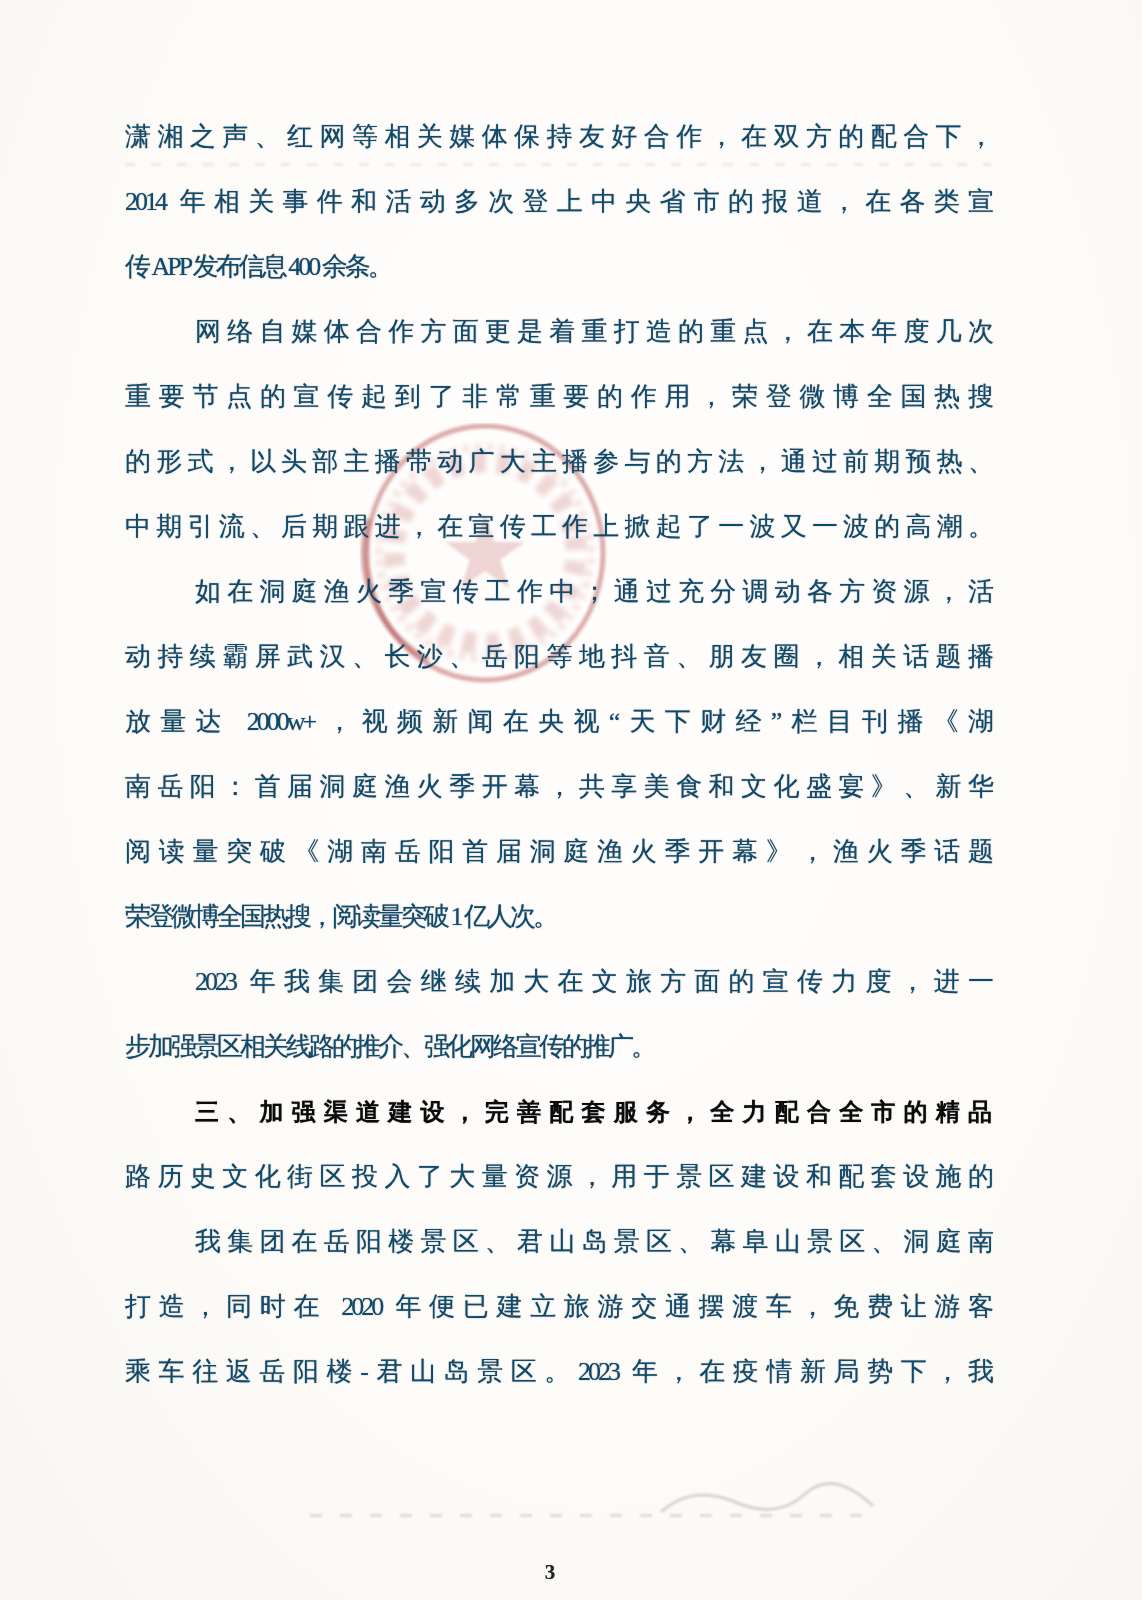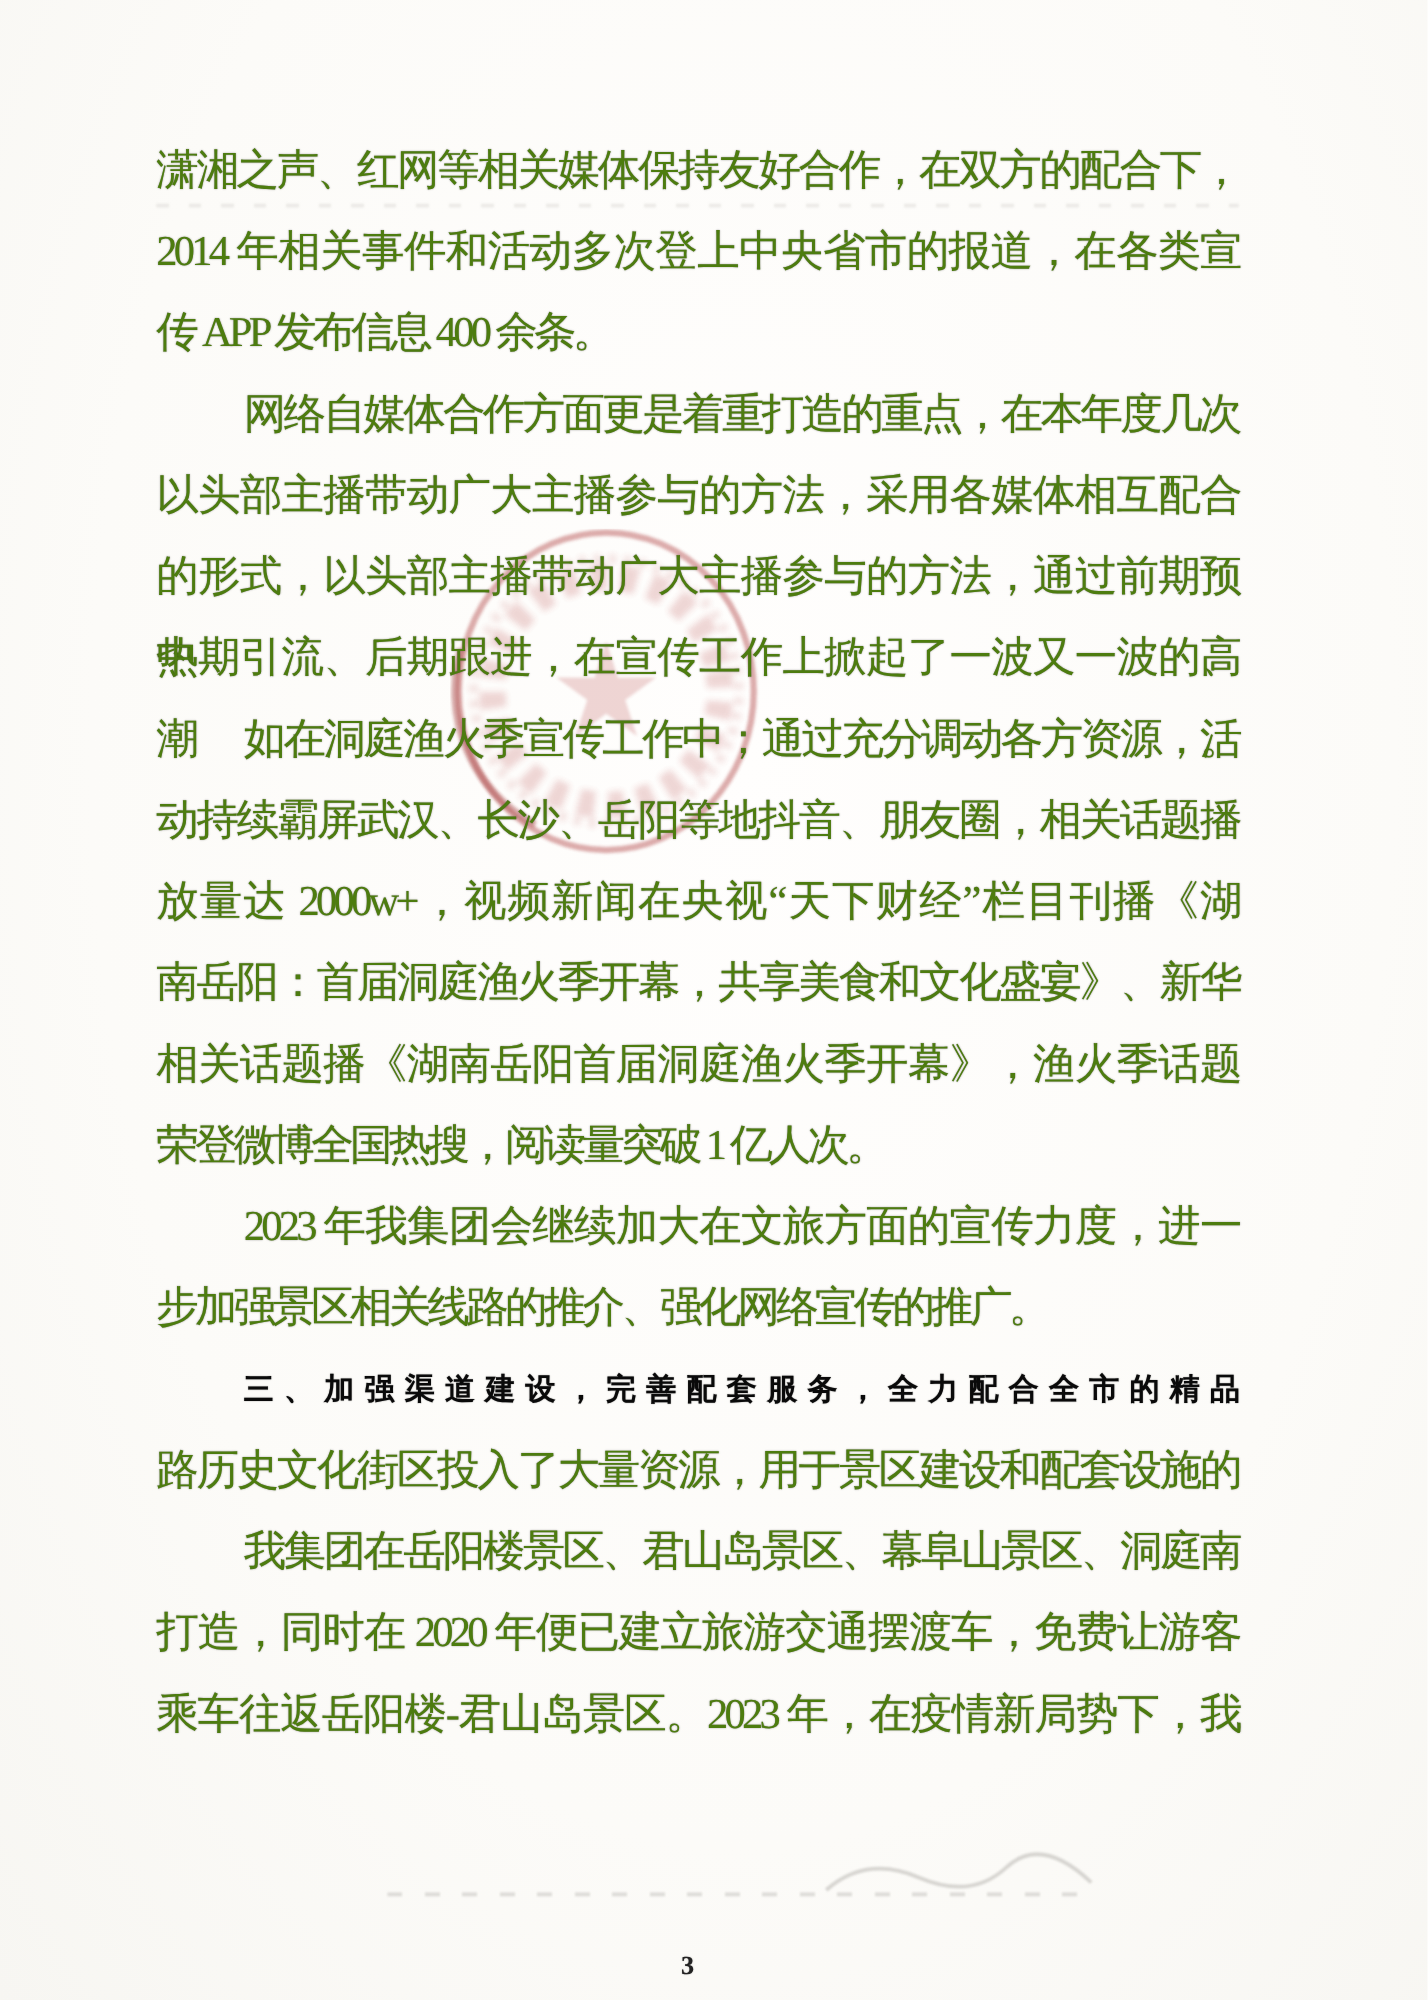--- a/index.html
+++ b/index.html
@@ -8,22 +8,22 @@
     background:
       radial-gradient(ellipse at 52% 38%, #fffefd 0%, #fcfbf8 62%, #f7f6f2 100%);
     font-family:"Liberation Serif","DejaVu Serif",serif;
   }
   .page{position:absolute;inset:0;}
   
   .doc-body{
     position:absolute;left:125px;top:104px;width:866px;z-index:2;
   }
   .ln{
-    height:65px;line-height:65px;font-size:34px;letter-spacing:-3px;
-    color:#4d7c0f;
+    height:65px;line-height:65px;font-size:26px;letter-spacing:-3px;
+    color:#0c4a6e;
     text-shadow:0 0 1px rgba(40,40,40,.55), 0 0 2px rgba(60,60,60,.12);
   }
   .j{text-align:justify;text-align-last:justify;}
   .ind{padding-left:70px;}
   .bold{
     font-family:"Liberation Sans","DejaVu Sans",sans-serif;
     font-weight:700;font-size:24px;letter-spacing:-1px;color:#0a0a0a;
     text-shadow:0 0 1px rgba(20,20,20,.6);
   }
   
@@ -78,28 +78,28 @@
     <g filter="url(#b1)" opacity="0.5">
       <polygon points="125,90 134.4,119.1 164.9,119 140.2,136.9 149.7,166 125,148 100.3,166 109.8,136.9 85.1,119 115.6,119.1" fill="rgba(186,78,78,0.55)"></polygon>
     </g>
   </svg>
 
   <div class="doc-body">
     <div class="ln j">潇湘之声、红网等相关媒体保持友好合作，在双方的配合下，</div>
     <div class="ln j">2014 年相关事件和活动多次登上中央省市的报道，在各类宣</div>
     <div class="ln">传 APP 发布信息 400 余条。</div>
     <div class="ln j ind">网络自媒体合作方面更是着重打造的重点，在本年度几次</div>
-    <div class="ln j">以头部主播带动广大主播参与的方法，采用各媒体相互配合</div>
+    <div class="ln j">重要节点的宣传起到了非常重要的作用，荣登微博全国热搜</div>
     <div class="ln j">的形式，以头部主播带动广大主播参与的方法，通过前期预热、</div>
     <div class="ln j">中期引流、后期跟进，在宣传工作上掀起了一波又一波的高潮。</div>
     <div class="ln j ind">如在洞庭渔火季宣传工作中；通过充分调动各方资源，活</div>
     <div class="ln j">动持续霸屏武汉、长沙、岳阳等地抖音、朋友圈，相关话题播</div>
     <div class="ln j">放量达 2000w+，视频新闻在央视“天下财经”栏目刊播《湖</div>
     <div class="ln j">南岳阳：首届洞庭渔火季开幕，共享美食和文化盛宴》、新华</div>
-    <div class="ln j">相关话题播《湖南岳阳首届洞庭渔火季开幕》，渔火季话题</div>
+    <div class="ln j">阅读量突破《湖南岳阳首届洞庭渔火季开幕》，渔火季话题</div>
     <div class="ln">荣登微博全国热搜，阅读量突破 1 亿人次。</div>
     <div class="ln j ind">2023 年我集团会继续加大在文旅方面的宣传力度，进一</div>
     <div class="ln">步加强景区相关线路的推介、强化网络宣传的推广。</div>
     <div class="ln j ind bold">三、加强渠道建设，完善配套服务，全力配合全市的精品</div>
     <div class="ln j">路历史文化街区投入了大量资源，用于景区建设和配套设施的</div>
     <div class="ln j ind">我集团在岳阳楼景区、君山岛景区、幕阜山景区、洞庭南</div>
     <div class="ln j">打造，同时在 2020 年便已建立旅游交通摆渡车，免费让游客</div>
     <div class="ln j">乘车往返岳阳楼-君山岛景区。2023 年，在疫情新局势下，我</div>
   </div>
 

